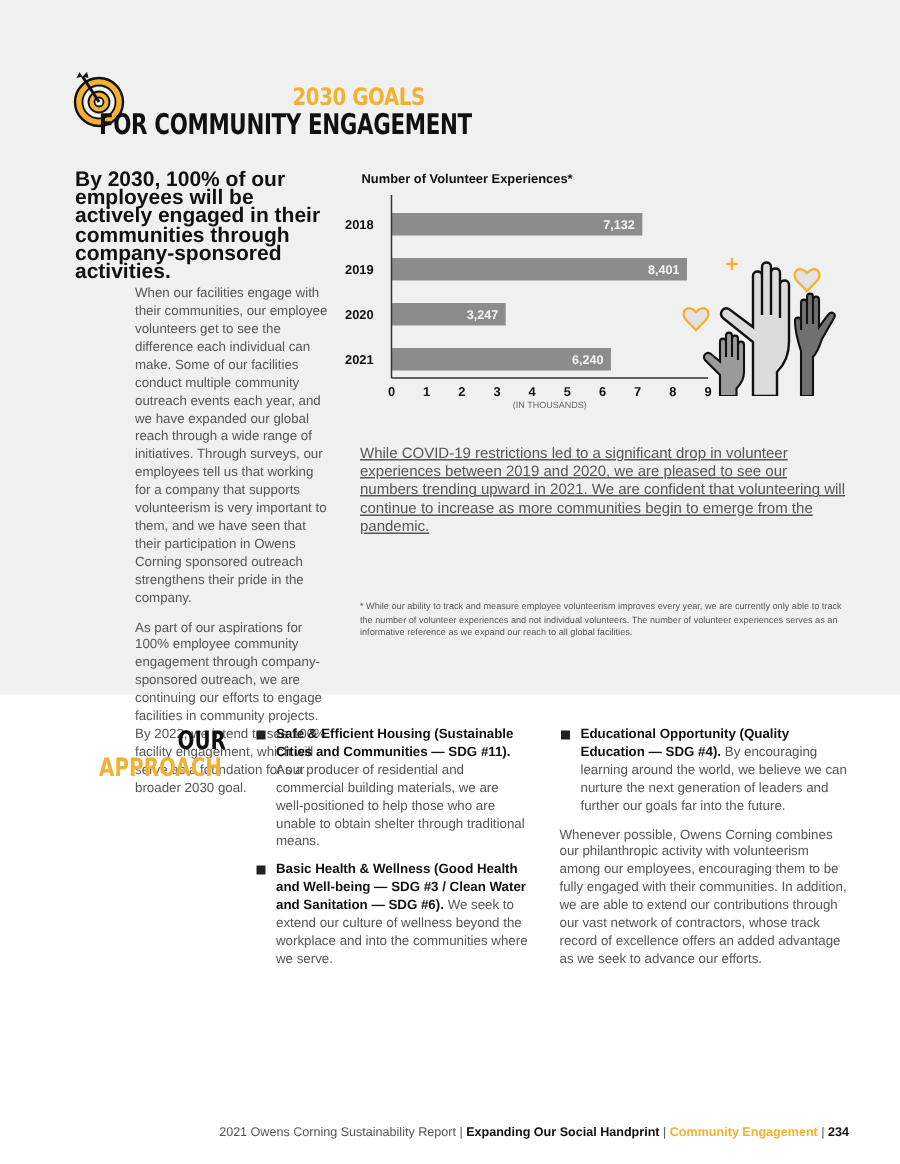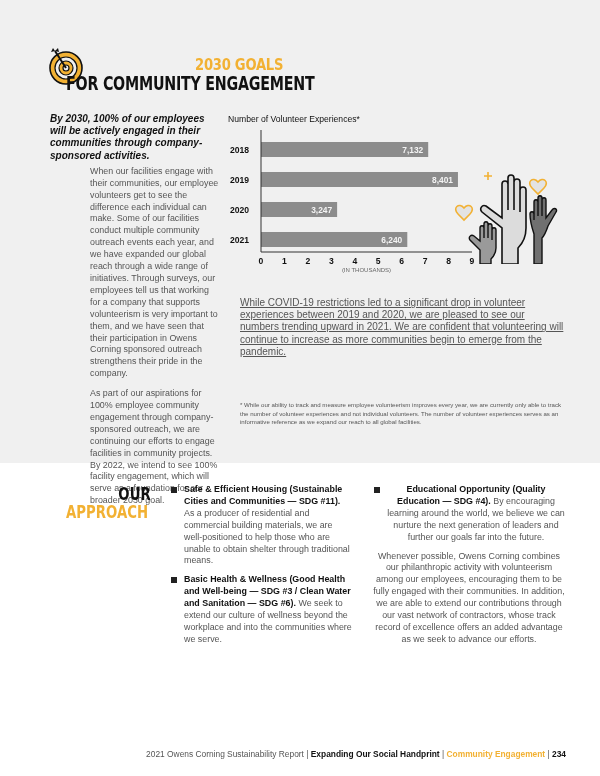--- a/index.html
+++ b/index.html
@@ -8,42 +8,42 @@
 
   .top-panel { position: absolute; left: 0; top: 0; width: 600px; height: 463px; background: #f0f0f0; }
 
   
   .logo { position: absolute; left: 48px; top: 46px; width: 38px; height: 40px; }
   .title-line1 { position: absolute; left: 195px; top: 55px; font-family: "DejaVu Sans", sans-serif; font-weight: bold; font-size: 16px; color: #f2b133; letter-spacing: -0.3px; transform: scaleX(0.82); transform-origin: left top; }
   .title-line2 { position: absolute; left: 66px; top: 72px; font-family: "DejaVu Sans", sans-serif; font-weight: bold; font-size: 19px; color: #111; letter-spacing: -0.3px; transform: scaleX(0.75); transform-origin: left top; white-space: nowrap; }
 
   
   .left-col { position: absolute; left: 50px; top: 113px; width: 170px; }
-  .lead { font-weight: bold; color: #111; font-size: 10px; line-height: 12.2px; margin-bottom: 4px; font-style: italic; }
+  .lead { font-weight: bold; color: #111; font-size: 14px; line-height: 12.2px; margin-bottom: 4px; }
   .body-text { font-size: 8.9px; line-height: 11.9px; color: #555; margin-bottom: 8px; margin-left: 40px; }
 
   
-  .chart-title { position: absolute; left: 228px; top: 114px; font-weight: normal; font-size: 8.6px; color: #111; }
+  .chart-title { position: absolute; left: 241px; top: 114px; font-weight: bold; font-size: 8.6px; color: #111; }
   svg.chart { position: absolute; left: 230px; top: 130px; width: 260px; height: 148px; overflow: visible; }
   .ytick { font-family: "Liberation Sans", sans-serif; font-weight: bold; font-size: 8.6px; fill: #111; }
   .xtick { font-family: "Liberation Sans", sans-serif; font-weight: bold; font-size: 8.6px; fill: #111; }
   .bar-label { font-family: "Liberation Sans", sans-serif; font-weight: bold; font-size: 8.4px; fill: #f4f4f4; }
   .unit-label { font-family: "Liberation Sans", sans-serif; font-size: 6px; fill: #666; }
 
   .hands { position: absolute; left: 450px; top: 168px; width: 112px; height: 96px; }
 
   .covid-text { position: absolute; left: 240px; top: 297px; width: 325px; font-size: 10px; line-height: 12.2px; color: #555; text-decoration: underline; }
   .footnote { position: absolute; left: 240px; top: 401px; width: 325px; font-size: 6.1px; line-height: 8.6px; color: #555; }
 
   
   .approach-our { position: absolute; left: 110px; top: 484px; width: 38px; text-align: right; font-family: "DejaVu Sans", sans-serif; font-weight: bold; font-size: 17px; color: #111; transform: scaleX(0.78); transform-origin: right top; }
   .approach-word { position: absolute; left: 40px; top: 502px; width: 108px; text-align: right; font-family: "DejaVu Sans", sans-serif; font-weight: bold; font-size: 17px; color: #f2b133; transform: scaleX(0.78); transform-origin: right top; }
 
   .mid-col { position: absolute; left: 170px; top: 484px; width: 182px; }
-  .right-col { position: absolute; left: 373px; top: 484px; width: 192px; text-align: center; }
+  .right-col { position: absolute; left: 373px; top: 484px; width: 192px; }
   .p { font-size: 8.9px; line-height: 11.9px; color: #555; margin-bottom: 6px; }
   .bullet { position: relative; padding-left: 14px; font-size: 8.9px; line-height: 11.9px; color: #555; margin-bottom: 7px; }
   .bullet .sq { position: absolute; left: 1px; top: 3px; width: 6px; height: 6px; background: #222; }
   .bullet b { color: #111; }
 
   .footer { position: absolute; right: 34px; top: 749px; font-size: 8.4px; color: #555; white-space: nowrap; }
   .footer .bold { font-weight: bold; color: #111; }
   .footer .accent { font-weight: bold; color: #f2b133; }
 </style>
 </head>

